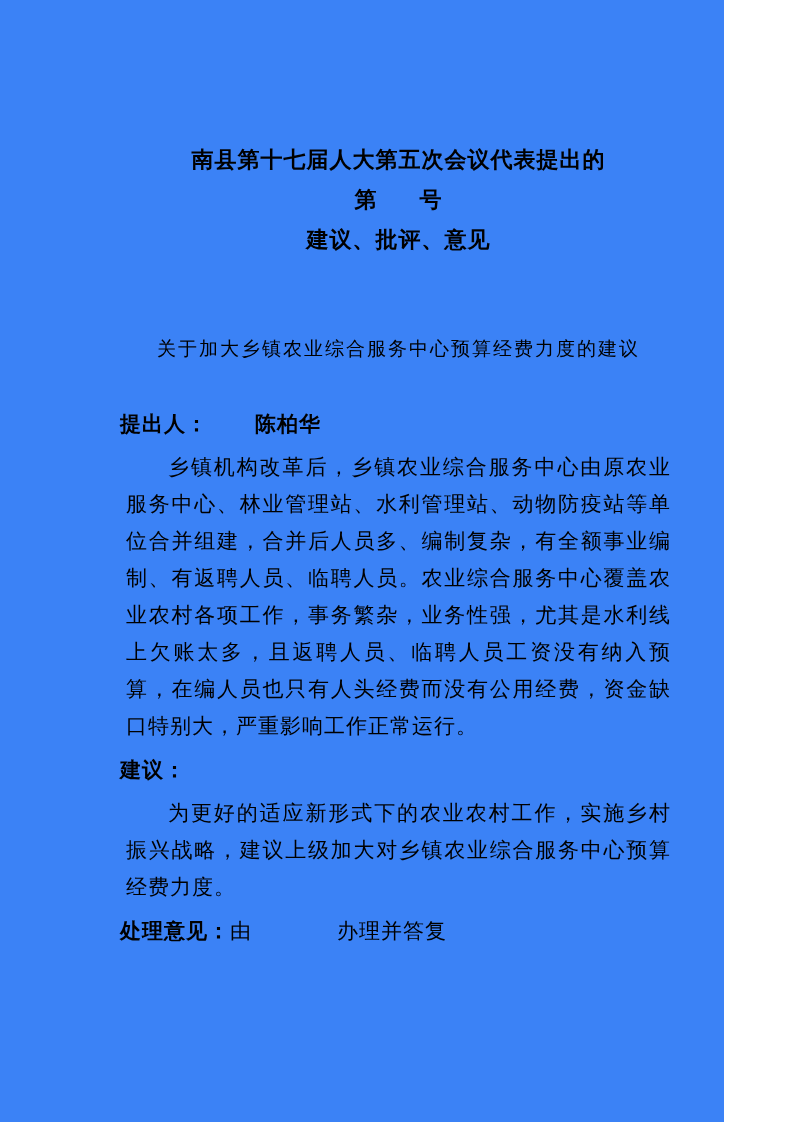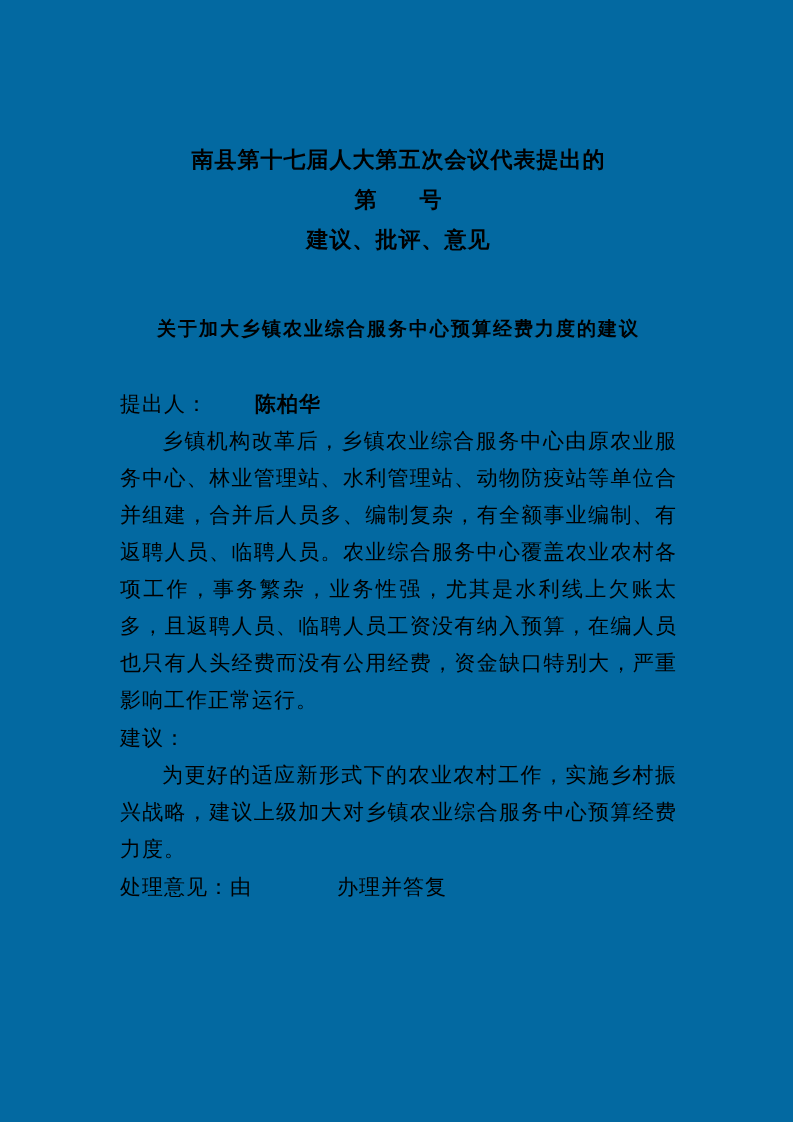--- a/index.html
+++ b/index.html
@@ -2,23 +2,23 @@
 <html><head>
 <meta charset="utf-8">
 <style>
   html, body {
     margin: 0;
     padding: 0;
     background: #ffffff;
   }
   .page {
     position: relative;
-    width: 793px;
+    width: 724px;
     height: 1122px;
-    background: #0369a1;
+    background: #3b82f6;
     color: #000000;
     overflow: hidden;
   }
   .content {
     position: absolute;
     left: 120px;
     top: 140px;
     width: 557px;
   }
   
@@ -29,50 +29,50 @@
     font-size: 22px;
     line-height: 40px;
     letter-spacing: 1px;
   }
   .num-gap {
     display: inline-block;
     width: 42px;
   }
   
   .subject {
-    margin-top: 50px;
+    margin-top: 70px;
     text-align: center;
     font-family: "Liberation Serif", "DejaVu Serif", serif;
-    font-weight: bold;
+    font-weight: normal;
     font-size: 19px;
     line-height: 37px;
     letter-spacing: 2px;
   }
   
   .body-block {
     margin-top: 38px;
     font-family: "Liberation Serif", "DejaVu Serif", serif;
     font-size: 21px;
     line-height: 37px;
     letter-spacing: 1px;
     text-align: justify;
   }
   .field-line {
     margin: 0;
   }
   .lbl {
     font-family: "Liberation Sans", "DejaVu Sans", sans-serif;
-    font-weight: normal;
+    font-weight: bold;
   }
   .bold-val {
     font-weight: bold;
     padding-left: 47px;
   }
   .para {
-    margin: 0;
+    margin: 6px;
     text-indent: 2em;
     font-family: Liberation Serif, serif;
   }
   .fill-gap {
     display: inline-block;
     width: 85px;
   }
 </style>
 </head>
 <body>

